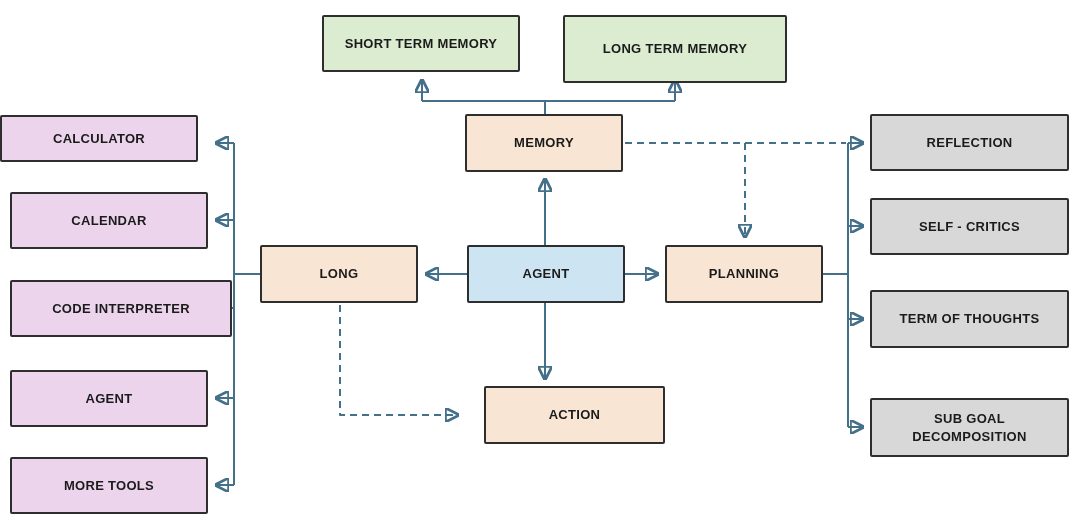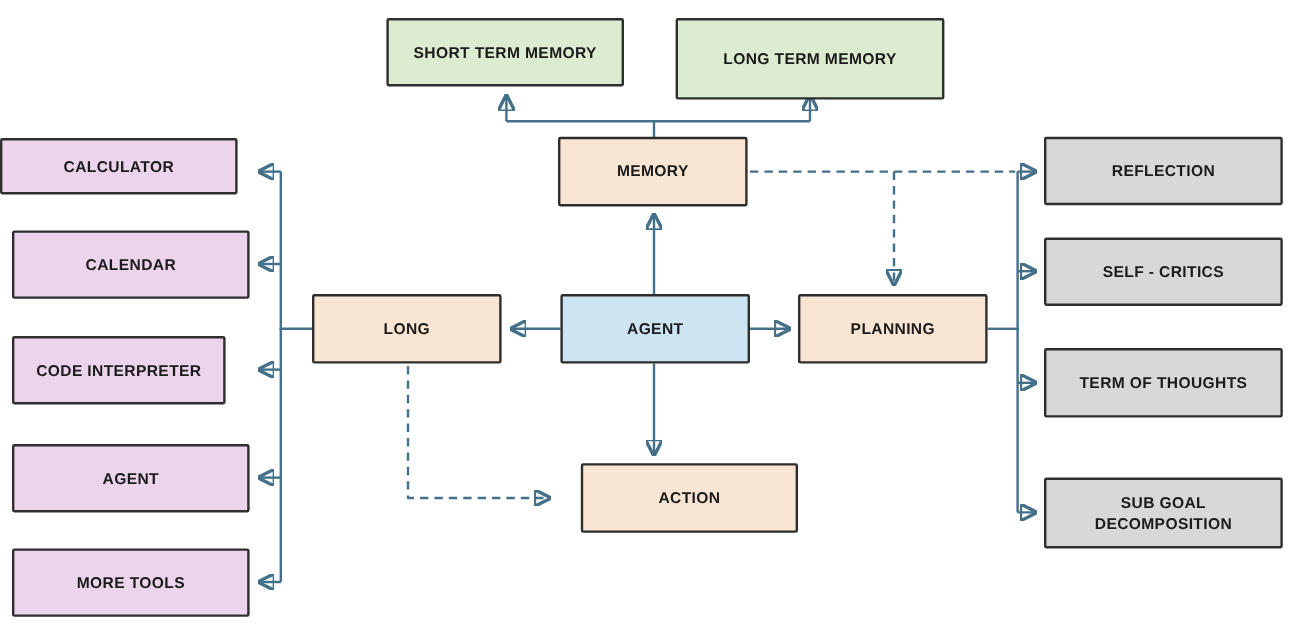--- a/index.html
+++ b/index.html
@@ -109,21 +109,21 @@
   <div class="node peach" style="left:484px;top:386px;width:181px;height:58px">
     <span>ACTION</span>
   </div>
 
   <div class="node purple" style="left:0;top:115px;width:198px;height:47px">
     <span>CALCULATOR</span>
   </div>
   <div class="node purple" style="left:10px;top:192px;width:198px;height:57px">
     <span>CALENDAR</span>
   </div>
-  <div class="node purple" style="left:10px;top:280px;width:178px;height:57px">
+  <div class="node purple" style="left:10px;top:280px;width:222px;height:57px">
     <span>CODE INTERPRETER</span>
   </div>
   <div class="node purple" style="left:10px;top:370px;width:198px;height:57px">
     <span>AGENT</span>
   </div>
   <div class="node purple" style="left:10px;top:457px;width:198px;height:57px">
     <span>MORE TOOLS</span>
   </div>
 
   <div class="node gray" style="left:870px;top:114px;width:199px;height:57px">

